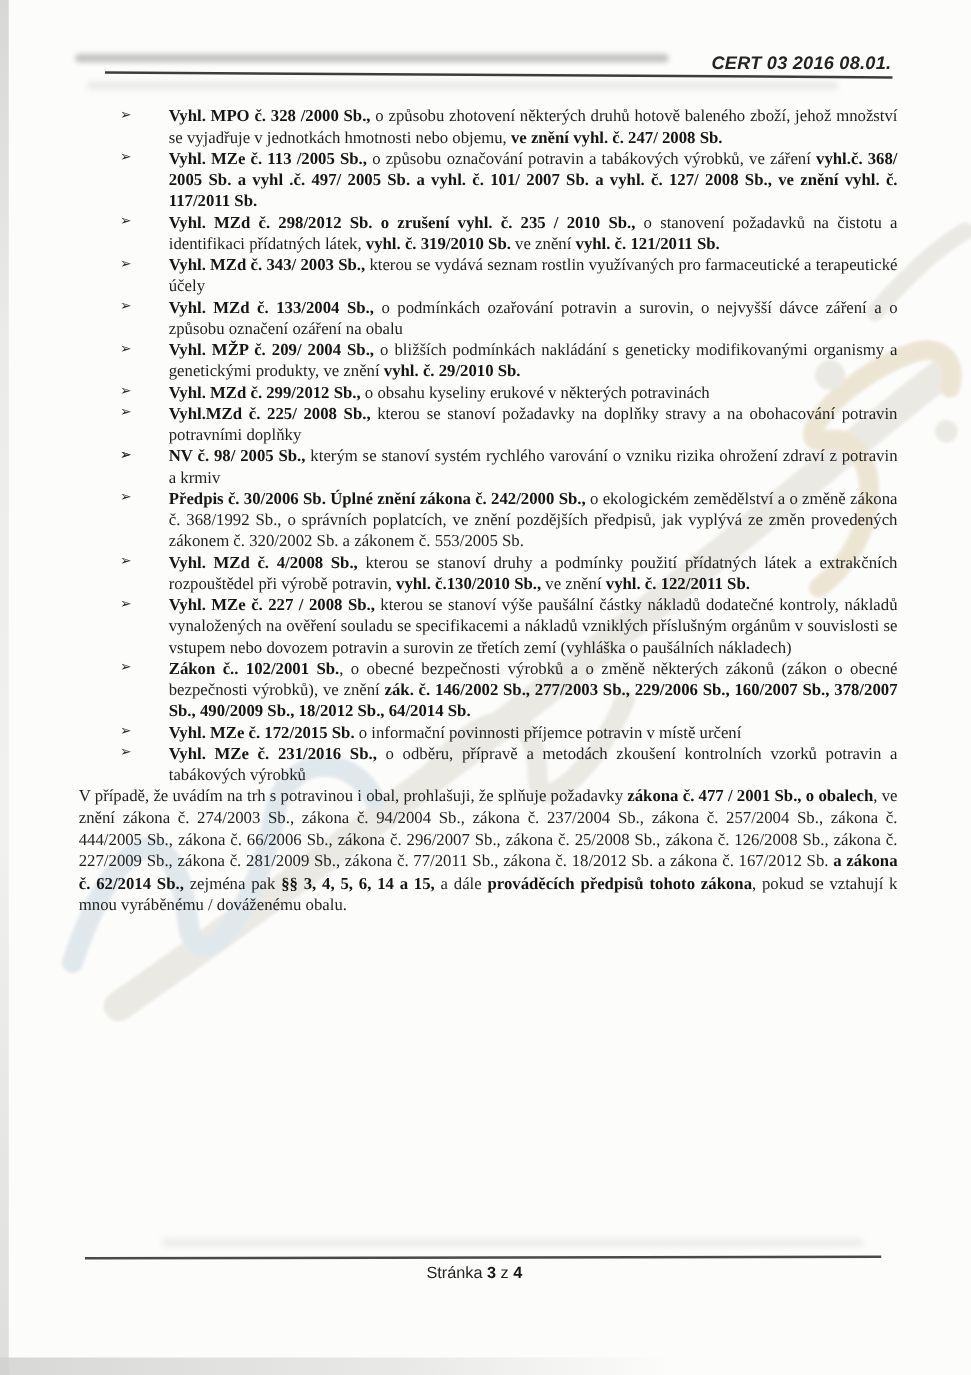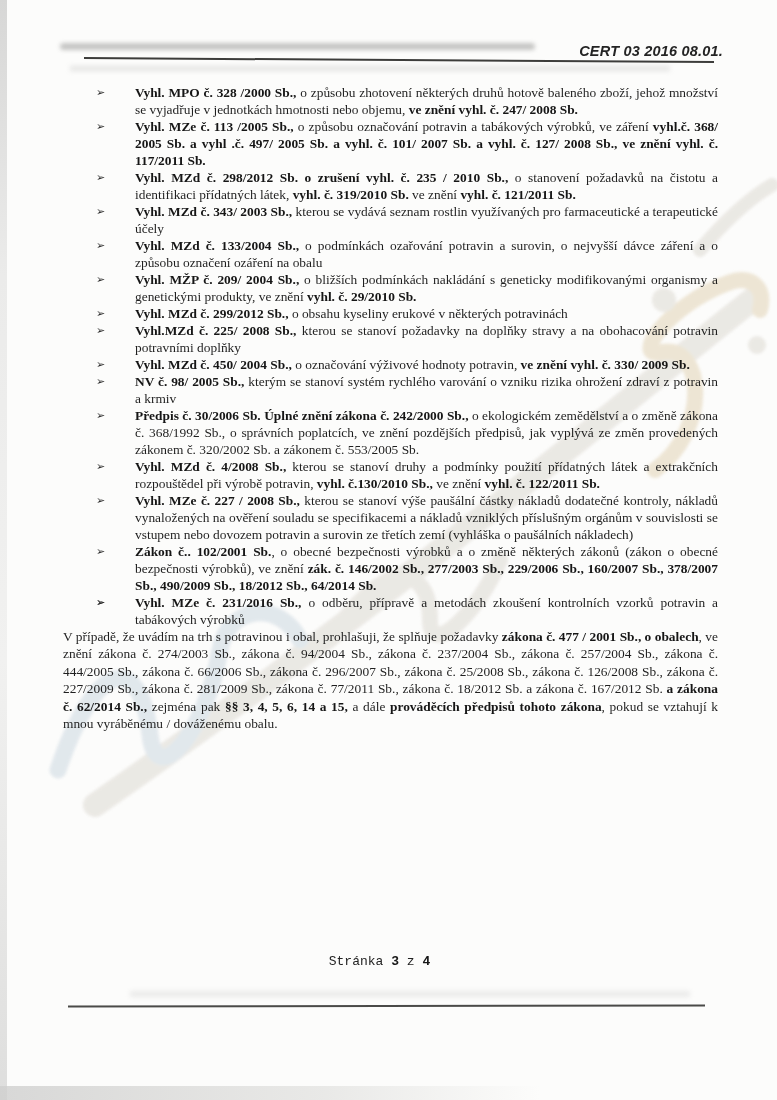--- a/index.html
+++ b/index.html
@@ -15,39 +15,39 @@
     background:#8f8f8d;opacity:.5;filter:blur(2.2px);border-radius:4px;}
   .scan-smudge-under{position:absolute;left:70px;top:66px;width:600px;height:5px;
     background:#b9b9b7;opacity:.35;filter:blur(2.5px);}
   .scan-smudge-footer{position:absolute;left:130px;top:991px;width:560px;height:6px;
     background:#c2c2c0;opacity:.3;filter:blur(2.5px);}
   .scan-edge-bottom{position:absolute;left:0;bottom:0;width:540px;height:14px;
     background:linear-gradient(90deg,#cfcfce,#e4e4e2 60%,rgba(230,230,228,0));opacity:.8;}
   
   .header-rule{position:absolute;left:84px;top:59px;width:630px;height:2px;
     background:#3d3d3b;transform:rotate(0.35deg);}
-  .header-title{position:absolute;right:54px;top:43px;
+  .header-title{position:absolute;right:64px;top:43px;
     font-family:"Liberation Sans",sans-serif;font-style:italic;font-weight:600;
     font-size:14.5px;color:#242424;letter-spacing:.2px;}
   
   .watermark{position:absolute;left:0;top:0;width:777px;height:1100px;pointer-events:none;}
   
   .content{position:absolute;left:63px;top:84px;width:655px;font-size:13.4px;line-height:17px;}
   .li{position:relative;padding-left:72px;text-align:justify;}
   .li .bullet{position:absolute;left:33px;top:0;font-size:11px;color:#2a2a2a;}
   .b{font-weight:bold;color:#161616;}
   .r{font-weight:normal;}
   .para{text-align:justify;line-height:17.4px;}
   .para-exceptions{margin-top:17px;font-weight:bold;color:#161616;}
   .para-packaging{margin-top:0;}
   
   .footer-rule{position:absolute;left:68px;top:1005px;width:637px;height:2px;
     background:#4a4a48;transform:rotate(-0.1deg);}
-  .footer-text{position:absolute;left:0;top:954px;width:759px;text-align:center;
-    font-family:Liberation Mono, monospace;font-size:13px;color:#222;}
+  .footer-text{position:absolute;left:0;top:1010px;width:759px;text-align:center;
+    font-family:Liberation Sans, sans-serif;font-size:13px;color:#222;}
 </style>
 </head>
 <body>
 
 <div class="page">
 
   <svg class="watermark" viewBox="0 0 777 1100" xmlns="http://www.w3.org/2000/svg" aria-hidden="true">
     <defs>
         <filter id="wblur">
           <feGaussianBlur stdDeviation="1.4"></feGaussianBlur>
@@ -110,21 +110,20 @@
         <span class="li-text"><span class="b">Vyhl. MZd č. 299/2012 Sb.,</span><span class="r"> o obsahu kyseliny erukové v některých potravinách</span></span>
       </div>
 
       <div class="li">
         <span class="bullet">➢</span>
         <span class="li-text"><span class="b">Vyhl.MZd č. 225/ 2008 Sb.,</span><span class="r"> kterou se stanoví požadavky na doplňky stravy a na obohacování potravin potravními doplňky</span></span>
       </div>
 
       <div class="li">
         <span class="bullet">➢</span>
-        <span class="li-text"><span class="b">Vyhl. MZd č. 450/ 2004 Sb.,</span><span class="r"> o označování výživové hodnoty potravin, </span><span class="b">ve znění vyhl. č. 330/ 2009 Sb.</span></span>
       </div>
 
       <div class="li">
         <span class="bullet">➢</span>
         <span class="li-text"><span class="b">NV č. 98/ 2005 Sb.,</span><span class="r"> kterým se stanoví systém rychlého varování o vzniku rizika ohrožení zdraví z potravin a krmiv</span></span>
       </div>
 
       <div class="li">
         <span class="bullet">➢</span>
         <span class="li-text"><span class="b">Předpis č. 30/2006 Sb. Úplné znění zákona č. 242/2000 Sb.,</span><span class="r"> o ekologickém zemědělství a o změně zákona č. 368/1992 Sb., o správních poplatcích, ve znění pozdějších předpisů, jak vyplývá ze změn provedených zákonem č. 320/2002 Sb. a zákonem č. 553/2005 Sb.</span></span>
@@ -140,20 +139,21 @@
         <span class="li-text"><span class="b">Vyhl. MZe č. 227 / 2008 Sb.,</span><span class="r"> kterou se stanoví výše paušální částky nákladů dodatečné kontroly, nákladů vynaložených na ověření souladu se specifikacemi a nákladů vzniklých příslušným orgánům v souvislosti se vstupem nebo dovozem potravin a surovin ze třetích zemí (vyhláška o paušálních nákladech)</span></span>
       </div>
 
       <div class="li">
         <span class="bullet">➢</span>
         <span class="li-text"><span class="b">Zákon č.. 102/2001 Sb.</span><span class="r">, o obecné bezpečnosti výrobků a o změně některých zákonů (zákon o obecné bezpečnosti výrobků), ve znění </span><span class="b">zák. č. 146/2002 Sb., 277/2003 Sb., 229/2006 Sb., 160/2007 Sb., 378/2007 Sb., 490/2009 Sb., 18/2012 Sb., 64/2014 Sb.</span></span>
       </div>
 
       <div class="li">
         <span class="bullet">➢</span>
+        <span class="li-text"><span class="b">Vyhl. MZe č. 172/2015 Sb.</span><span class="r"> o informační povinnosti příjemce potravin v místě určení</span></span>
       </div>
 
       <div class="li">
         <span class="bullet">➢</span>
         <span class="li-text"><span class="b">Vyhl. MZe č. 231/2016 Sb.,</span><span class="r"> o odběru, přípravě a metodách zkoušení kontrolních vzorků potravin a tabákových výrobků</span></span>
       </div>
     </div>
 
 
     <div class="para para-packaging"><span class="r">V případě, že uvádím na trh s potravinou i obal, prohlašuji, že splňuje požadavky </span><span class="b">zákona č. 477 / 2001 Sb., o obalech</span><span class="r">, ve znění zákona č. 274/2003 Sb., zákona č. 94/2004 Sb., zákona č. 237/2004 Sb., zákona č. 257/2004 Sb., zákona č. 444/2005 Sb., zákona č. 66/2006 Sb., zákona č. 296/2007 Sb., zákona č. 25/2008 Sb., zákona č. 126/2008 Sb., zákona č. 227/2009 Sb., zákona č. 281/2009 Sb., zákona č. 77/2011 Sb., zákona č. 18/2012 Sb. a zákona č. 167/2012 Sb. </span><span class="b">a zákona č. 62/2014 Sb.,</span><span class="r"> zejména pak </span><span class="b">§§ 3, 4, 5, 6, 14 a 15,</span><span class="r"> a dále </span><span class="b">prováděcích předpisů tohoto zákona</span><span class="r">, pokud se vztahují k mnou vyráběnému / dováženému obalu.</span></div>

